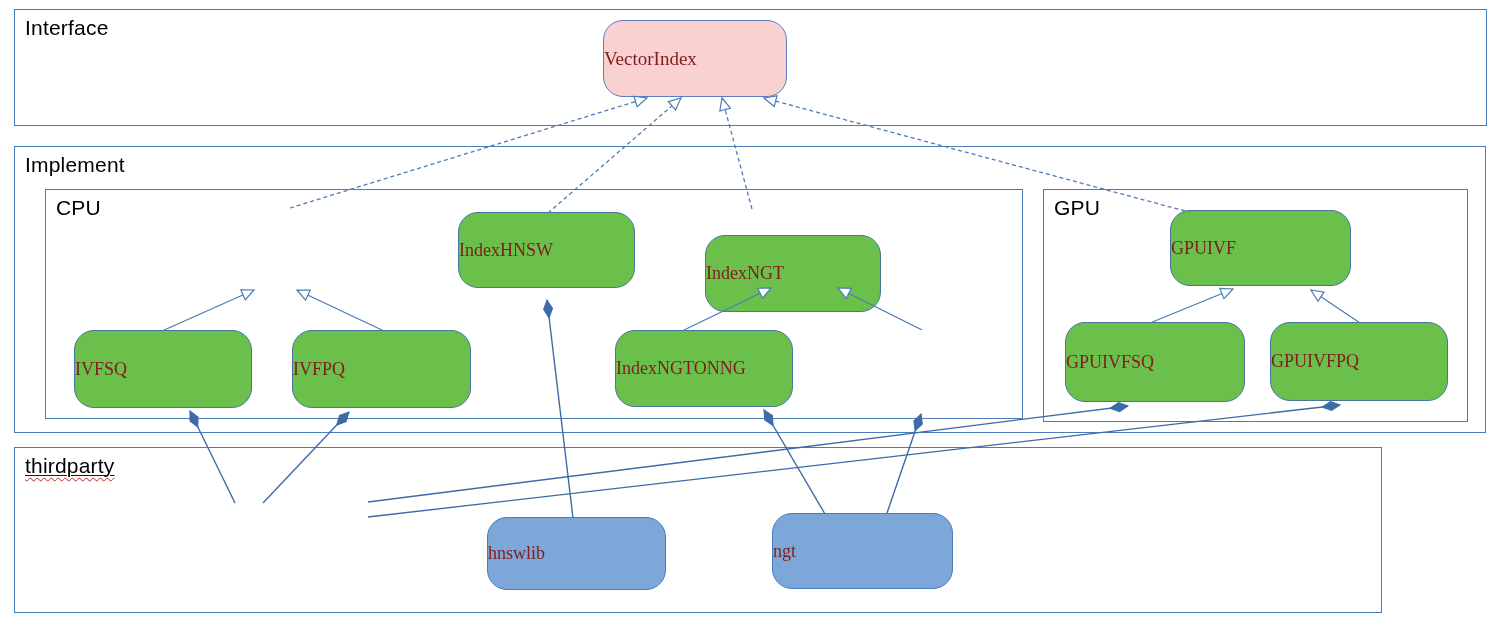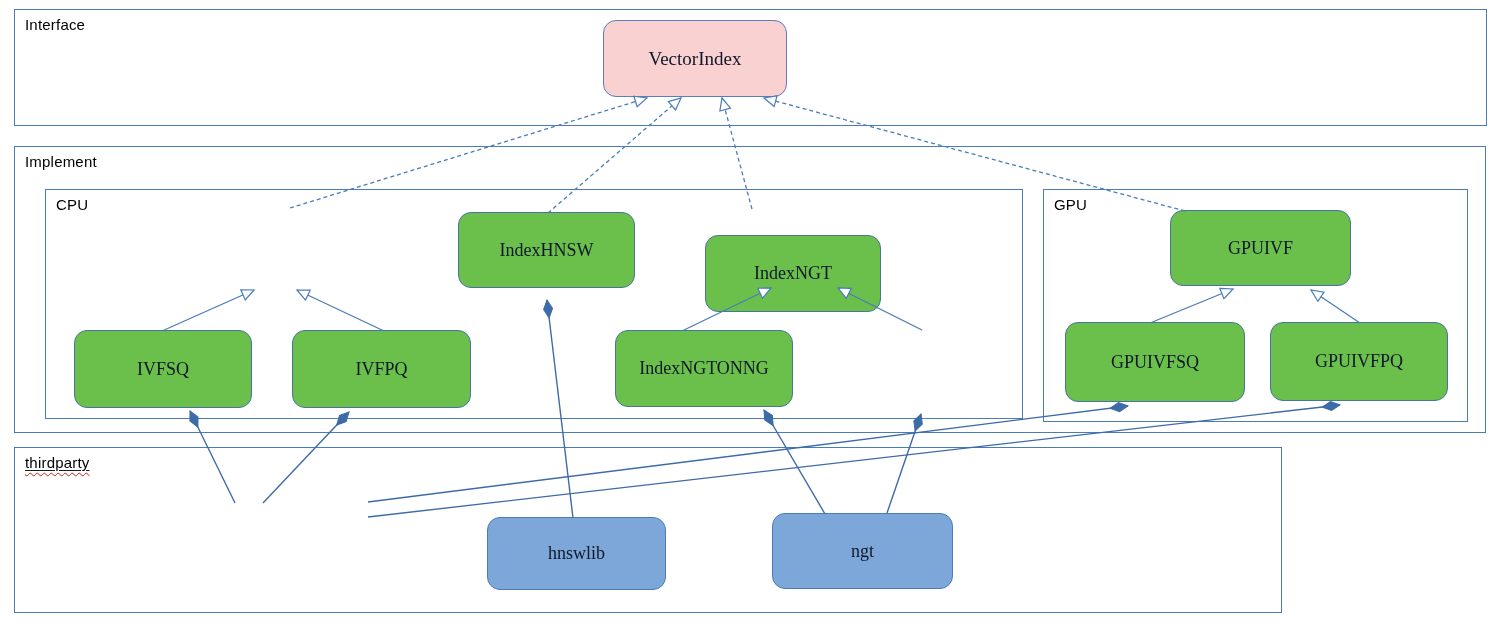--- a/index.html
+++ b/index.html
@@ -13,52 +13,52 @@
   
   .container{
     position:absolute;
     border:1.6px solid #4a7cb8;
     background:transparent;
     box-sizing:border-box;
   }
   .clabel{
     position:absolute;
     left:10px;top:6px;
-    font-size:15px;
+    font-size:21px;
     color:#000;
     letter-spacing:.2px;
   }
   #c-interface{left:14px;top:9px;width:1473px;height:117px;}
   #c-implement{left:14px;top:146px;width:1472px;height:287px;}
   #c-cpu{left:45px;top:189px;width:978px;height:230px;}
   #c-gpu{left:1043px;top:189px;width:425px;height:233px;}
-  #c-thirdparty{left:14px;top:447px;width:1268px;height:166px;}
+  #c-thirdparty{left:14px;top:447px;width:1368px;height:166px;}
   .squiggle{
     text-decoration:underline;
     text-decoration-color:#cc1f1f;
     text-decoration-style:wavy;
     text-decoration-thickness:1px;
     text-underline-offset:4px;
   }
   .squiggle .plainline{
     text-decoration:underline;
     text-decoration-color:#1a1a1a;
     text-decoration-thickness:1px;
     text-underline-offset:2px;
   }
   
   .node{
     position:absolute;
     box-sizing:border-box;
     border:1.5px solid #4a7cb8;
-    border-radius:13px;
-    display:flex;align-items:center;justify-content:center;
+    border-radius:20px;
+    display:flex;align-items:center;
     font-family:"Liberation Serif", serif;
     font-size:18px;
-    color:#0f172a;
+    color:#7f1d1d;
   }
   .node.pink{background:#f8d1d0;border-color:#5b7cc0;}
   .node.green{background:#6bbf4b;border-color:#47759e;}
   .node.blue{background:#7da7d9;border-color:#4a7cb8;}
   #n-vectorindex{left:603px;top:20px;width:184px;height:77px;font-size:19px;}
   #n-ivf{left:185px;top:207px;width:180px;height:80px;}
   #n-indexhnsw{left:458px;top:212px;width:177px;height:76px;}
   #n-indexngt{left:705px;top:208px;width:176px;height:77px;margin-top:27px;}
   #n-gpuivf{left:1170px;top:210px;width:181px;height:76px;}
   #n-ivfsq{left:74px;top:330px;width:178px;height:78px;}

